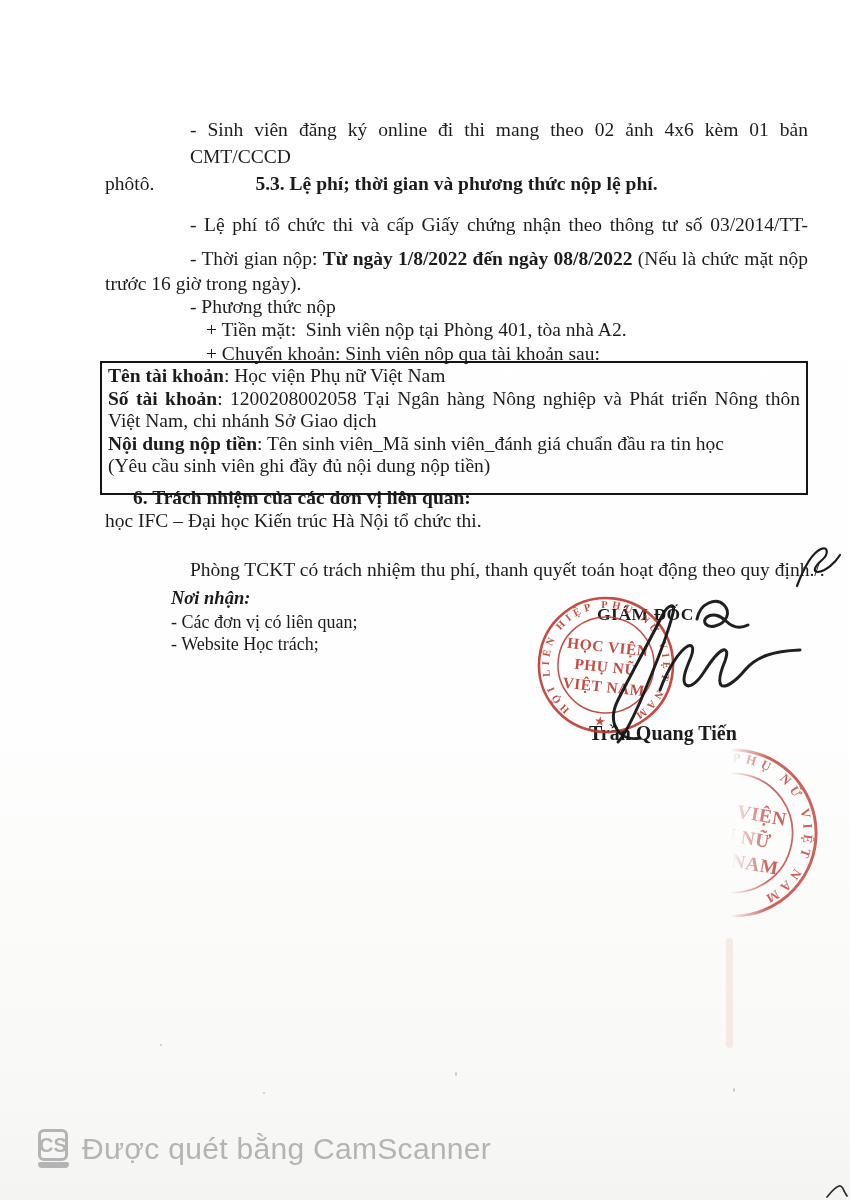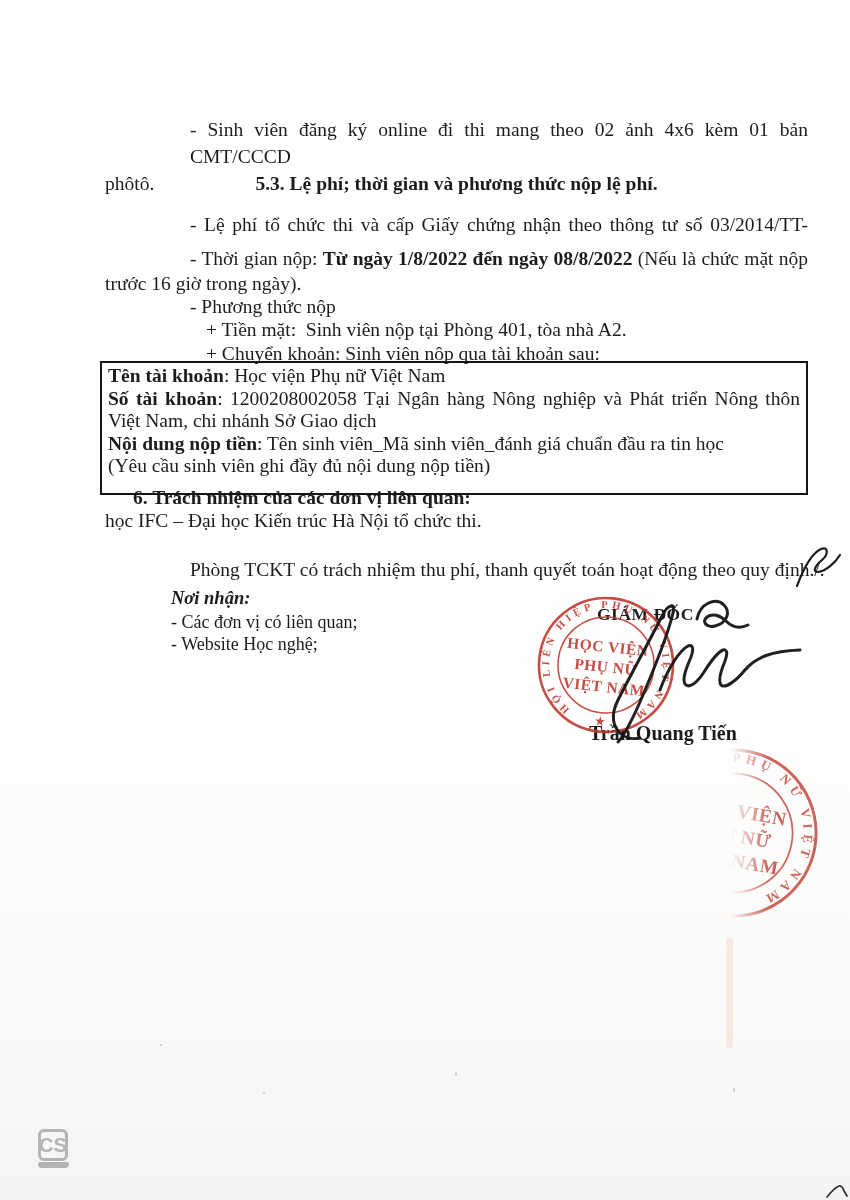--- a/index.html
+++ b/index.html
@@ -110,21 +110,21 @@
 
   <div class="para" id="h6">6. Trách nhiệm của các đơn vị liên quan:</div>
   <div class="para" id="p-resp">
     <div class="line">học IFC – Đại học Kiến trúc Hà Nội tổ chức thi.</div>
   </div>
   <div class="para ind1" id="p-tckt">Phòng TCKT có trách nhiệm thu phí, thanh quyết toán hoạt động theo quy định./.</div>
 
   <div id="recipients">
     <div class="bi title">Nơi nhận:</div>
     <div class="line">- Các đơn vị có liên quan;</div>
-    <div class="line">- Website Học nghệ;</div>
+    <div class="line">- Website Học trách;</div>
   </div>
 
   <div id="director-title">GIÁM ĐỐC</div>
   <div id="signer-name">Trần Quang Tiến</div>
 
   <svg id="overlay" width="850" height="1200" viewBox="0 0 850 1200">
     <defs>
       <path id="ringPath" d="M 0 57 A 57 57 0 1 1 0.08 57" fill="none"></path>
       <linearGradient id="fadeGrad" x1="0" y1="0" x2="1" y2="0">
         <stop offset="0.52" stop-color="#000000"></stop>
@@ -171,14 +171,15 @@
   <div id="smudge"></div>
   <div class="speck" style="left:455px;top:1072px;width:2px;height:4px;"></div>
   <div class="speck" style="left:733px;top:1088px;width:2px;height:4px;"></div>
   <div class="speck" style="left:263px;top:1092px;width:2px;height:2px;"></div>
   <div class="speck" style="left:160px;top:1044px;width:2px;height:2px;"></div>
 
   <div id="footer-icon">
     <span>CS</span>
     <div class="cs-base"></div>
   </div>
+  <div id="footer-caption">Được quét bằng CamScanner</div>
 
 </div>
 
 </body></html>

